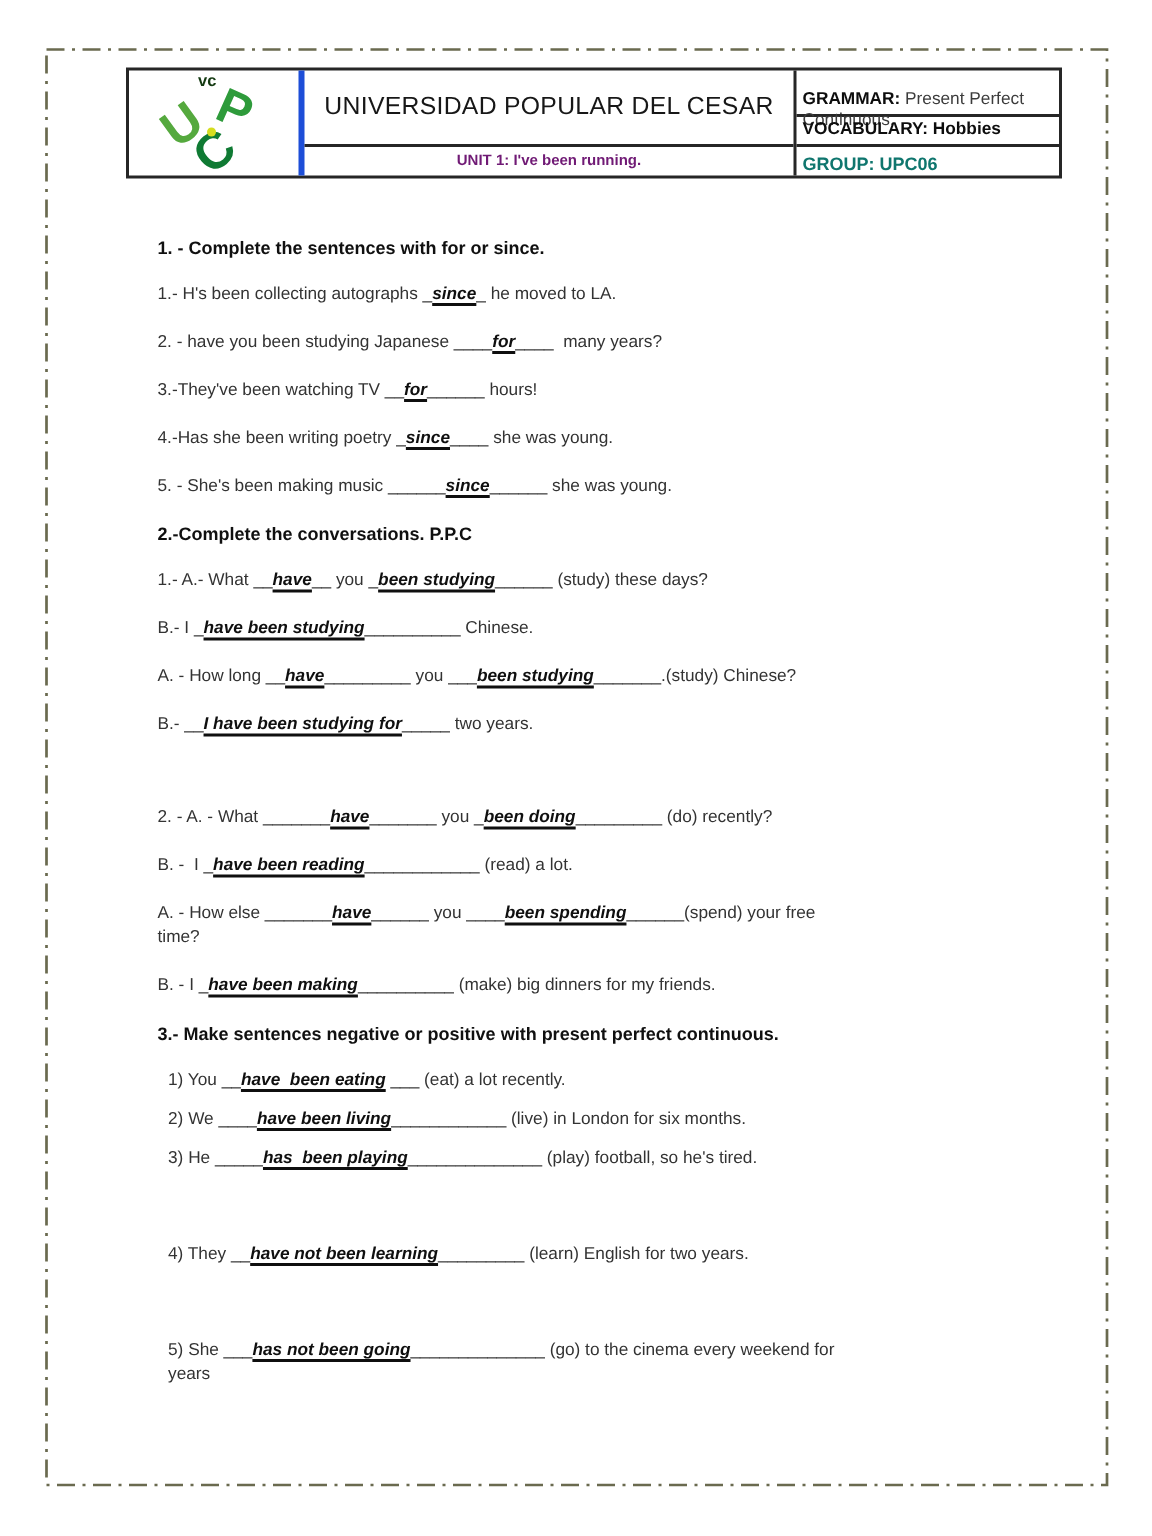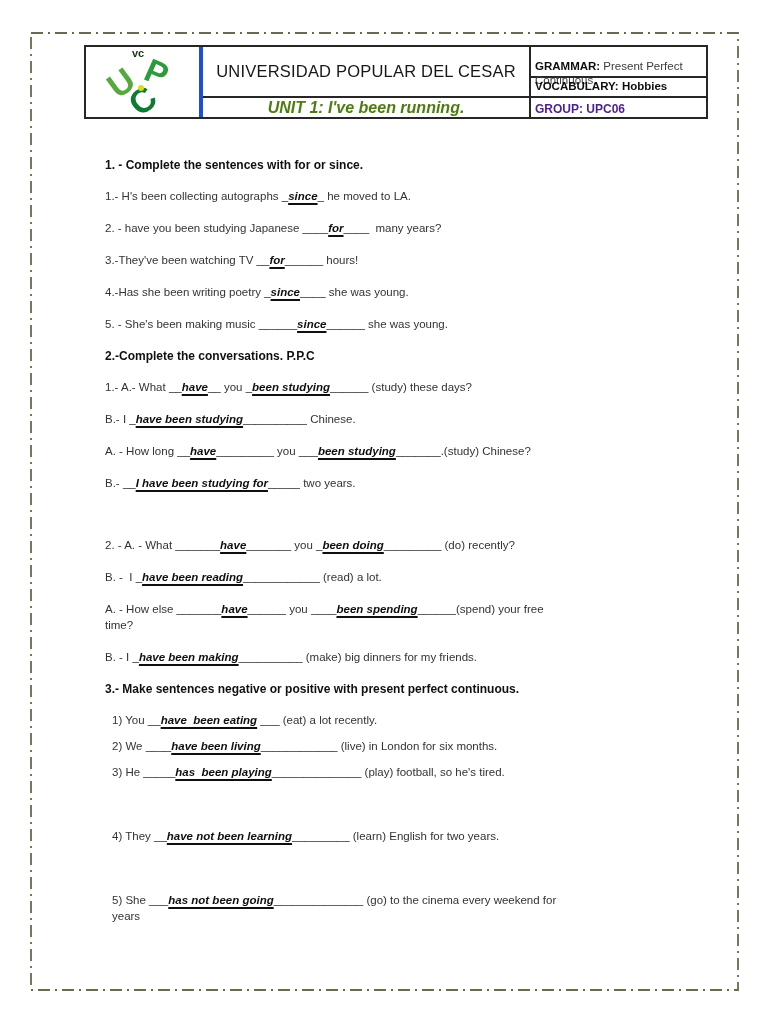--- a/index.html
+++ b/index.html
@@ -15,28 +15,28 @@
     border:2px solid #262626;display:flex;box-sizing:border-box;background:#fff;
   }
   .col-logo{width:117px;border-right:4px solid #1d4ed8;box-sizing:border-box;
     display:flex;align-items:center;justify-content:center;}
   .col-mid{width:328px;border-right:2px solid #262626;box-sizing:border-box;
     display:flex;flex-direction:column;}
   .mid-top{height:51px;border-bottom:2px solid #262626;box-sizing:border-box;
     display:flex;align-items:center;justify-content:center;
     font-size:16.5px;font-weight:400;color:#171717;letter-spacing:.2px;white-space:nowrap;}
   .mid-bottom{flex:1;display:flex;align-items:center;justify-content:center;
-    font-size:16px;font-weight:bold;color:#4d7c0f;font-style:italic;}
+    font-size:10px;font-weight:bold;color:#701a75;}
   .col-right{flex:1;display:flex;flex-direction:column;font-size:11.5px;}
   .r1{height:31px;border-bottom:2px solid #262626;box-sizing:border-box;
     padding:13px 4px;line-height:13.5px;color:#3c3c3c;}
   .r1 b{color:#0d0d0d;}
   .r2{height:20px;border-bottom:2px solid #262626;box-sizing:border-box;
     padding:2px 4px 0 4px;font-weight:bold;color:#0d0d0d;}
-  .r3{flex:1;padding:4px 4px 0 4px;font-weight:bold;font-size:12px;color:#4c1d95;}
+  .r3{flex:1;padding:4px 4px 0 4px;font-weight:bold;font-size:12px;color:#0f766e;}
 
   
   .body-text{position:absolute;left:105px;top:158px;width:556px;}
   .sec-title{
     font-size:12px;font-weight:bold;color:#101010;
     line-height:14px;margin-bottom:17px;white-space:pre-wrap;
   }
   .line{
     font-size:11.5px;line-height:14px;margin-bottom:18px;
     color:#333333;white-space:pre-wrap;

